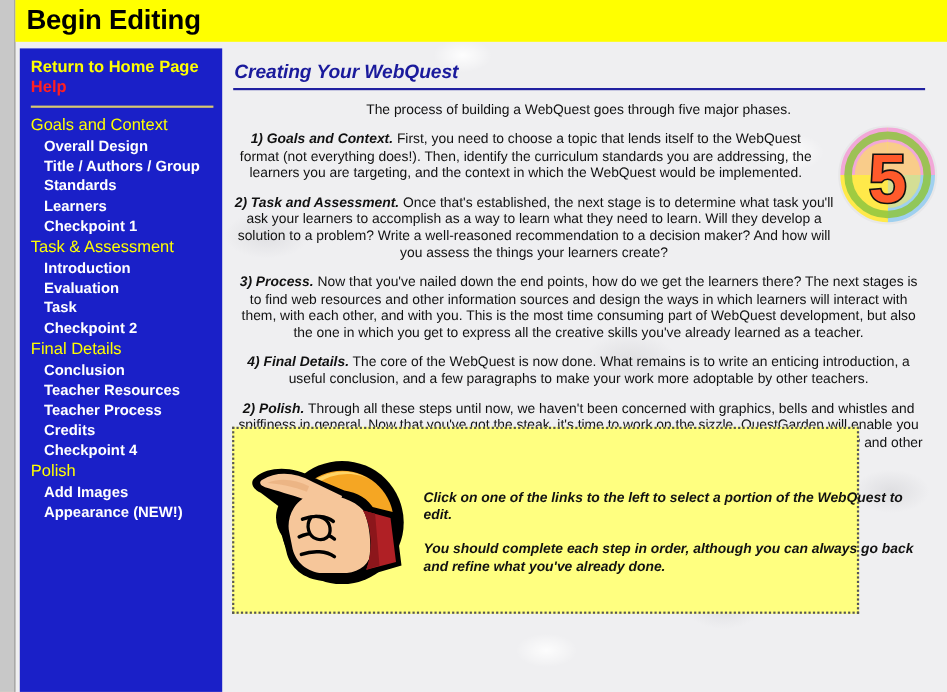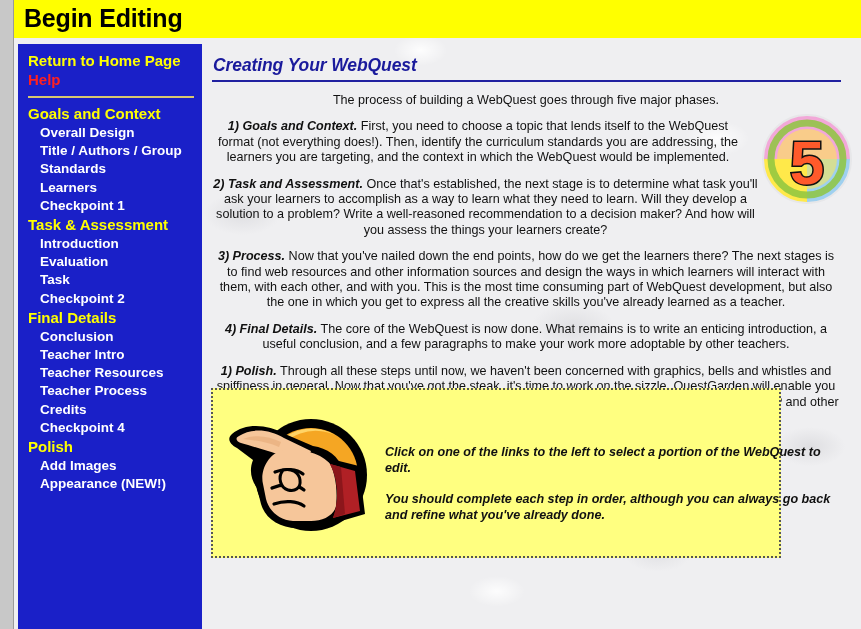--- a/index.html
+++ b/index.html
@@ -106,21 +106,21 @@
   .nav-divider {
     height: 0;
     margin: 7px 8px 6px 10px;
     border-top: 2px solid #d8c870;
   }
 
   .nav-section {
     display: block;
     color: #ffff00;
     font-size: 15px;
-    font-weight: bold;
+    font-weight: normal;
     line-height: 20px;
     padding: 0 0 0 10px;
     text-decoration: none;
     white-space: nowrap;
   }
   .nav-item {
     display: block;
     color: #ffffff;
     font-size: 13.5px;
     font-weight: bold;
@@ -248,21 +248,20 @@
       <a href="#" class="nav-item">Introduction</a>
       <a href="#" class="nav-item">Evaluation</a>
       <a href="#" class="nav-item">Task</a>
       <a href="#" class="nav-item">Checkpoint 2</a>
     </div>
 
 
     <div class="nav-group">
       <a href="#" class="nav-section">Final Details</a>
       <a href="#" class="nav-item">Conclusion</a>
-      <a href="#" class="nav-item">Teacher Intro</a>
       <a href="#" class="nav-item">Teacher Resources</a>
       <a href="#" class="nav-item">Teacher Process</a>
       <a href="#" class="nav-item">Credits</a>
       <a href="#" class="nav-item">Checkpoint 4</a>
     </div>
 
     <div class="nav-group">
       <a href="#" class="nav-section">Polish</a>
       <a href="#" class="nav-item">Add Images</a>
       <a href="#" class="nav-item">Appearance (NEW!)</a>
@@ -309,21 +308,21 @@
 
     <p class="para">
       <span class="lbl">3) Process.</span><span> Now that you've nailed down the end points, how do we get the learners there? The next stages is to find web resources and other information sources and design the ways in which learners will interact with them, with each other, and with you. This is the most time consuming part of WebQuest development, but also the one in which you get to express all the creative skills you've already learned as a teacher.</span>
     </p>
 
     <p class="para">
       <span class="lbl">4) Final Details.</span><span> The core of the WebQuest is now done. What remains is to write an enticing introduction, a useful conclusion, and a few paragraphs to make your work more adoptable by other teachers.</span>
     </p>
 
     <p class="para">
-      <span class="lbl">1) Polish.</span><span> Through all these steps until now, we haven't been concerned with graphics, bells and whistles and spiffiness in general. Now that you've got the steak, it's time to work on the sizzle. QuestGarden will enable you to publish an attractive version of your lesson without you needing to know anything about HTML, FTP and other geeky necessities.</span>
+      <span class="lbl">2) Polish.</span><span> Through all these steps until now, we haven't been concerned with graphics, bells and whistles and spiffiness in general. Now that you've got the steak, it's time to work on the sizzle. QuestGarden will enable you to publish an attractive version of your lesson without you needing to know anything about HTML, FTP and other geeky necessities.</span>
     </p>
 
     <div id="callout">
 
       <div id="hand">
         <svg width="142" height="122" viewBox="0 0 142 122" xmlns="http://www.w3.org/2000/svg">
 
           <circle cx="84" cy="61" r="56" fill="#000000"></circle>
 
           <circle cx="84" cy="61" r="47" fill="#f5a623"></circle>

